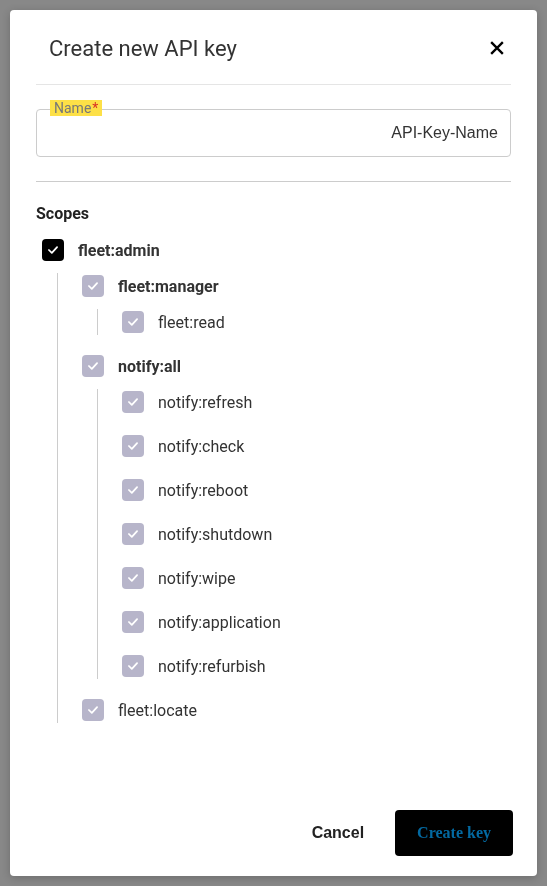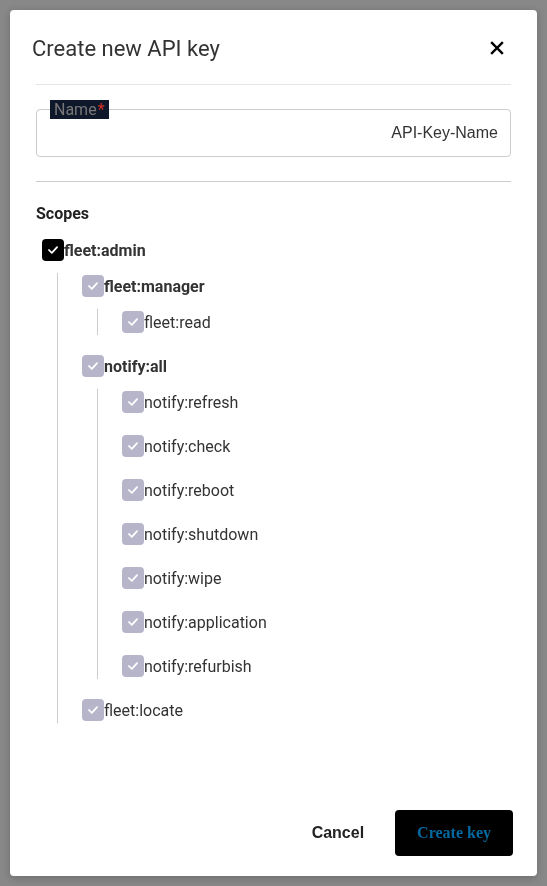--- a/index.html
+++ b/index.html
@@ -23,21 +23,21 @@
       background: #fff;
       border-radius: 4px;
       display: flex;
       flex-direction: column;
       box-shadow: 0 2px 8px rgba(0,0,0,0.2);
     }
     .modal-header {
       display: flex;
       justify-content: space-between;
       align-items: center;
-      padding: 24px 26px 22px 22px;
+      padding: 24px 26px 22px 39px;
       gap: 44px;
     }
     .modal-title {
       font-size: 22px;
       font-weight: 400;
       color: #333;
     }
     .close-btn {
       background: none;
       border: none;
@@ -77,23 +77,23 @@
     }
 
     .field-wrap {
       position: relative;
       margin-bottom: 24px;
     }
     .field-label {
       position: absolute;
       top: -9px;
       left: 14px;
-      background: #0f172a;
+      background: #fde047;
       padding: 0 4px;
-      font-size: 16px;
+      font-size: 14px;
       color: #777;
     }
     .field-label .req {
       color: #d93025;
       margin-left: 1px;
     }
     .text-input {
       width: 100%;
       padding: 14px 12px;
       font-size: 16px;
@@ -116,21 +116,21 @@
     }
     .tree ul {
       list-style: none;
     }
     .tree > ul {
       padding-left: 6px;
     }
     .node {
       display: flex;
       align-items: center;
-      gap: 0;
+      gap: 14px;
       padding: 2px 0;
     }
     .checkbox {
       width: 22px;
       height: 22px;
       border-radius: 4px;
       display: flex;
       align-items: center;
       justify-content: center;
       flex-shrink: 0;

